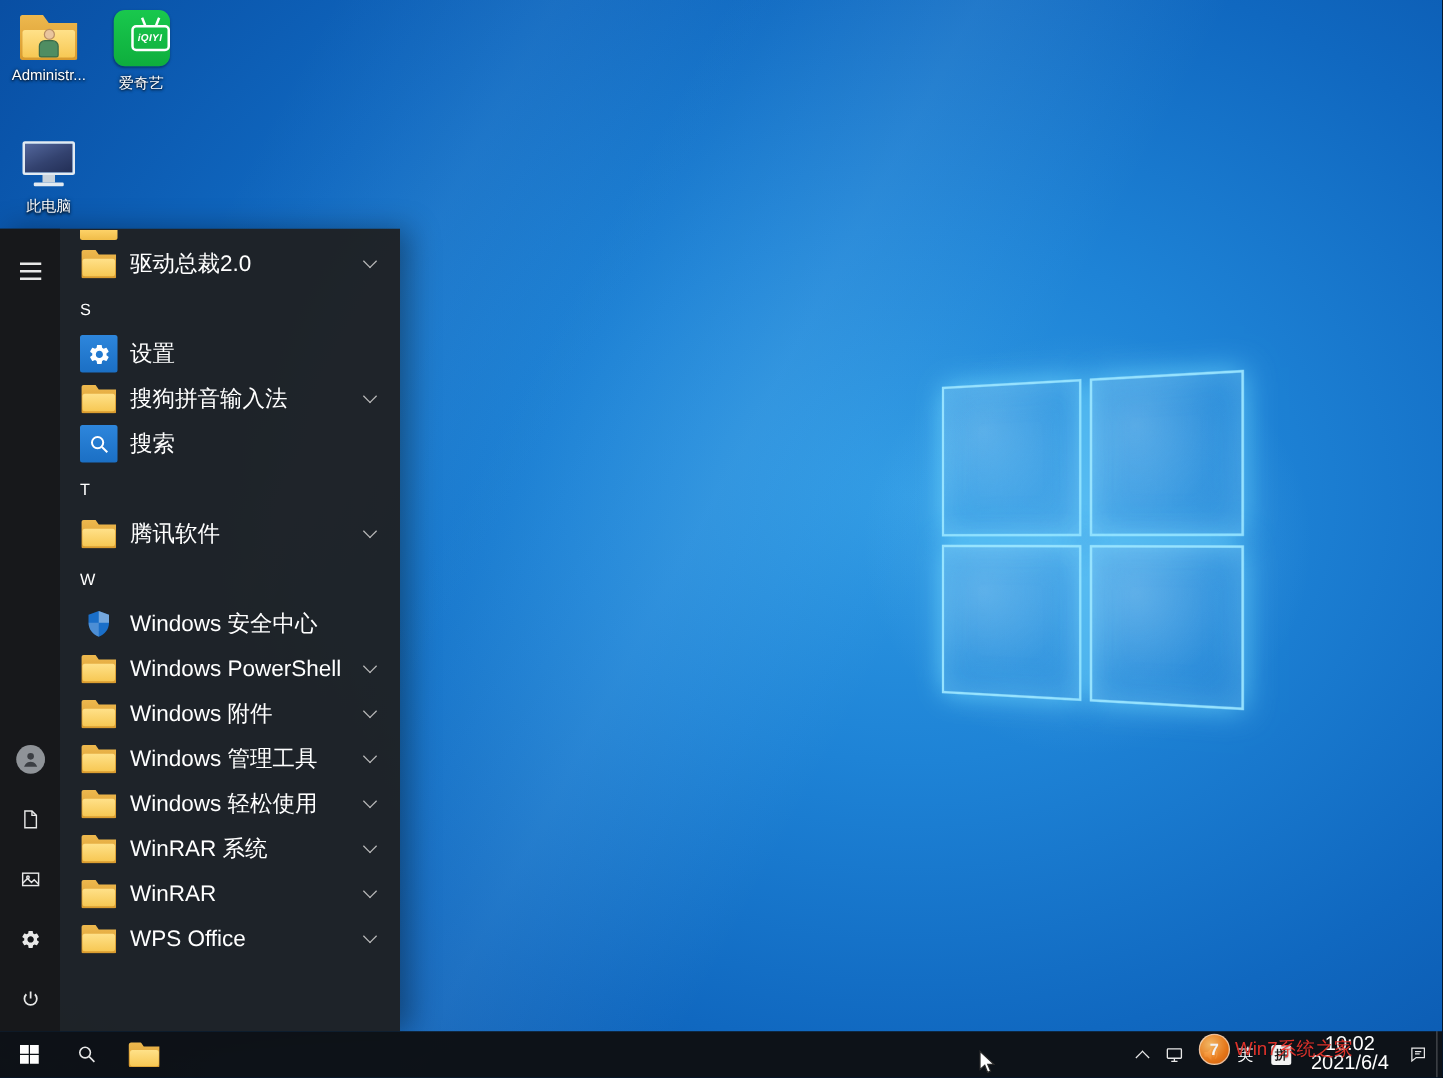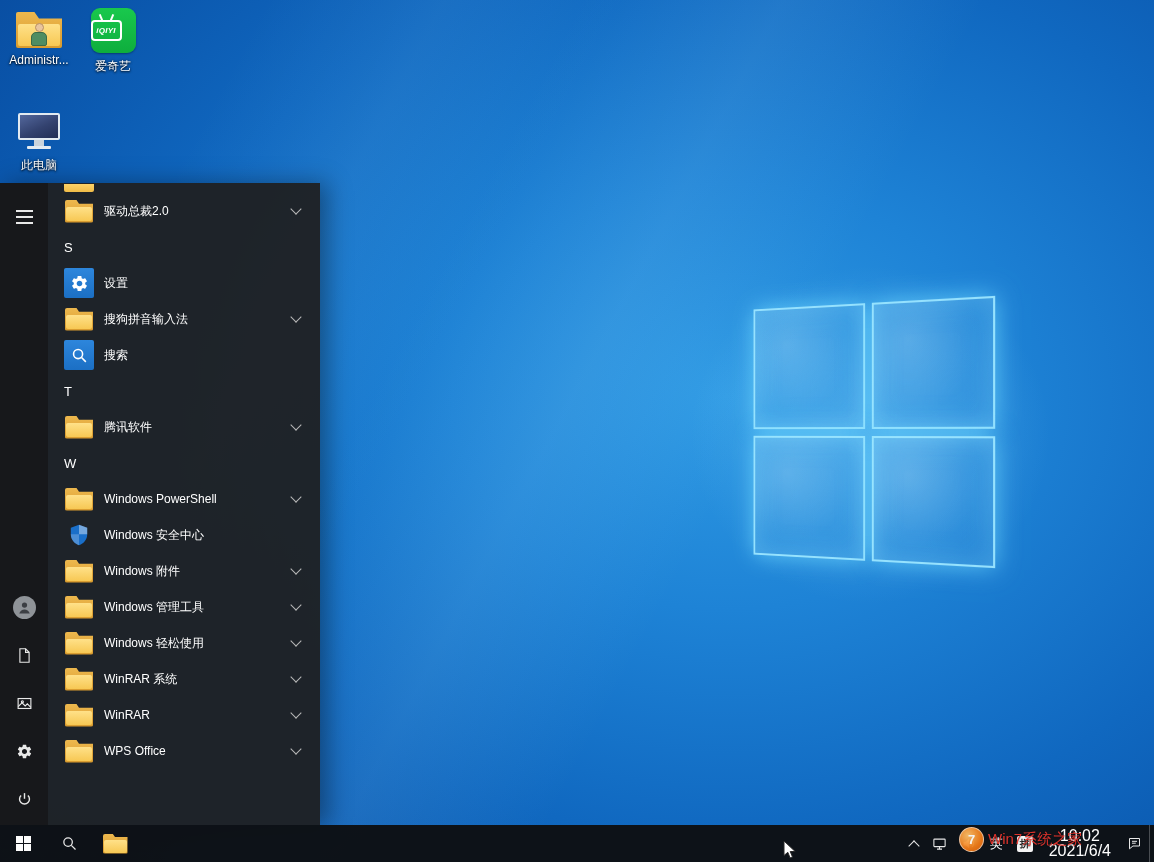--- a/index.html
+++ b/index.html
@@ -35,21 +35,21 @@
   .folder .f-front{position:absolute;left:4%;top:32%;right:4%;bottom:5%;
     background:linear-gradient(180deg,#ffe189,#f7c854);border-radius:2px}
 
   .admin-art{position:relative;width:46px;height:38px}
   .admin-art .folder{width:46px;height:36px;position:absolute;left:0;top:2px}
   .admin-person{position:absolute;left:14px;bottom:1px;width:18px;height:24px;z-index:2}
   .admin-person .head{position:absolute;left:5px;top:0;width:9px;height:9px;border-radius:50%;background:#e9c59e;border:1px solid #b98f63}
   .admin-person .body{position:absolute;left:1px;top:9px;width:16px;height:14px;border-radius:5px 5px 2px 2px;background:#4f8d62;border:1px solid #3a6b49}
 
   .iqiyi-icon{width:45px;height:45px;border-radius:9px;position:relative;
-    background:linear-gradient(180deg,#19c84d,#0eae3d);display:flex;align-items:center;justify-content:flex-start;
+    background:linear-gradient(180deg,#19c84d,#0eae3d);display:flex;align-items:center;justify-content:flex-end;
     box-shadow:0 1px 2px rgba(0,0,0,0.35)}
   .iqiyi-tv{width:31px;height:21px;border:2px solid #fff;border-radius:4px;display:flex;align-items:center;justify-content:center;position:relative}
   .iqiyi-tv .ant{position:absolute;width:2px;height:7px;background:#fff;top:-8px}
   .iqiyi-tv .ant.a1{left:7px;transform:rotate(-22deg)}
   .iqiyi-tv .ant.a2{right:7px;transform:rotate(22deg)}
   .iqiyi-text{color:#fff;font-size:8px;font-weight:bold;font-style:italic;letter-spacing:0.3px}
 
   .pc-icon{position:relative;width:46px;height:40px}
   .pc-screen{position:absolute;left:2px;top:1px;width:42px;height:27px;border-radius:2px;
     background:linear-gradient(155deg,#53679c 0%,#33426f 55%,#222e55 100%);border:2px solid #e2eaf1}
@@ -69,21 +69,21 @@
   .rail-svg{width:17px;height:17px;display:block}
   .avatar-circle{width:23px;height:23px;border-radius:50%;background:#8f9398;display:flex;align-items:center;justify-content:center}
 
   .app-list{flex:1;position:relative;overflow:hidden}
   .partial-row{height:10px;position:relative}
   .folder-clip{position:absolute;left:16px;bottom:1px;width:30px;height:8px;border-radius:0 0 2px 2px;
     background:linear-gradient(180deg,#fdd268,#f0bc48)}
   .app-row{height:36px;display:flex;align-items:center;padding-left:16px}
   .app-icon{width:30px;height:30px;display:flex;align-items:center;justify-content:center;flex-shrink:0}
   .app-icon .folder{width:28px;height:23px}
-  .app-label{color:#fff;font-size:12px;margin-left:10px;white-space:nowrap}
+  .app-label{color:#fff;font-size:18px;margin-left:10px;white-space:nowrap}
   .chev-wrap{margin-left:auto;margin-right:16px;width:16px;height:16px;display:flex;align-items:center;justify-content:center}
   .chev{width:8px;height:8px;border-right:1.6px solid #b8b8b8;border-bottom:1.6px solid #b8b8b8;transform:rotate(45deg);margin-top:-4px}
   .chev.up{transform:rotate(-135deg);margin-top:4px;border-color:#e8e8e8}
   .sec-header{height:36px;display:flex;align-items:center;padding-left:16px;color:#fff;font-size:13px}
   .tile{width:30px;height:30px;display:flex;align-items:center;justify-content:center;border-radius:2px;
     background:linear-gradient(180deg,#2d86dc,#1b6fc4)}
   .tile svg{width:19px;height:19px}
   .shield-wrap{width:30px;height:30px;display:flex;align-items:center;justify-content:center}
   .shield-wrap svg{width:24px;height:24px}
 
@@ -298,41 +298,41 @@
         <span class="chev-wrap">
             <i class="chev"></i>
           </span>
       </div>
 
       <div class="sec-header">
         <span>W</span>
       </div>
 
       <div class="app-row">
-        <span class="app-icon">
-            <span class="folder">
-              <span class="f-back"></span>
-              <span class="f-front"></span>
-            </span>
-          </span>
-        <span class="app-label">Windows PowerShell</span>
-        <span class="chev-wrap">
-            <i class="chev"></i>
-          </span>
-      </div>
-
-      <div class="app-row">
         <span class="app-icon shield-wrap">
           <svg viewBox="0 0 24 24">
             <path d="M12 1.8l8.2 3v6.4c0 5.2-3.4 9.3-8.2 11.1-4.8-1.8-8.2-5.9-8.2-11.1V4.8z" fill="#1a6fc9"></path>
             <path d="M12 1.8l8.2 3v6.4H12z" fill="rgba(255,255,255,0.40)"></path>
             <path d="M3.8 11.2H12v11.1c-4.8-1.8-8.2-5.9-8.2-11.1z" fill="rgba(255,255,255,0.22)"></path>
           </svg>
         </span>
         <span class="app-label">Windows 安全中心</span>
+      </div>
+
+      <div class="app-row">
+        <span class="app-icon">
+            <span class="folder">
+              <span class="f-back"></span>
+              <span class="f-front"></span>
+            </span>
+          </span>
+        <span class="app-label">Windows PowerShell</span>
+        <span class="chev-wrap">
+            <i class="chev"></i>
+          </span>
       </div>
 
       <div class="app-row">
         <span class="app-icon">
             <span class="folder">
               <span class="f-back"></span>
               <span class="f-front"></span>
             </span>
           </span>
         <span class="app-label">Windows 附件</span>

